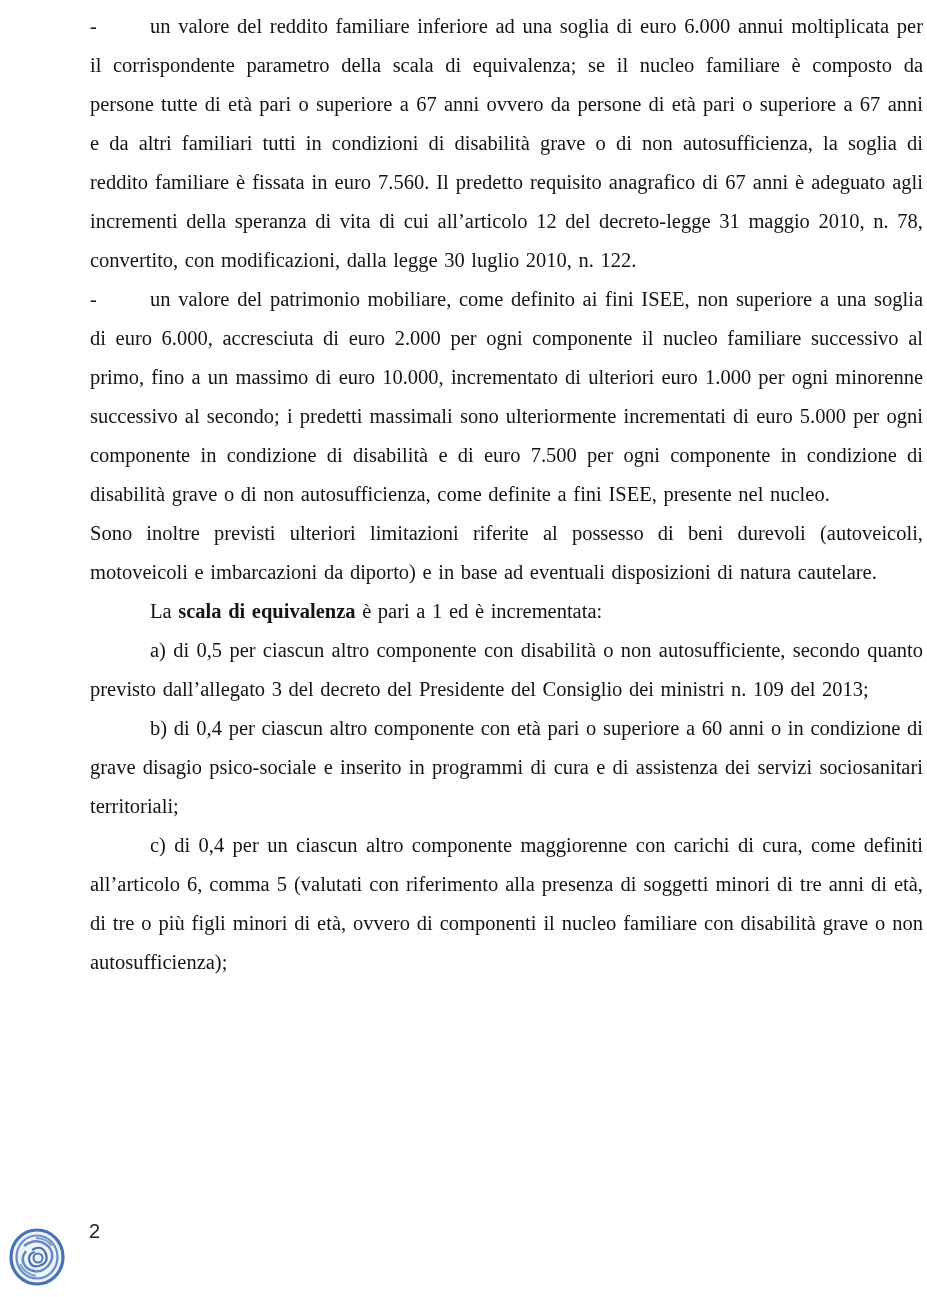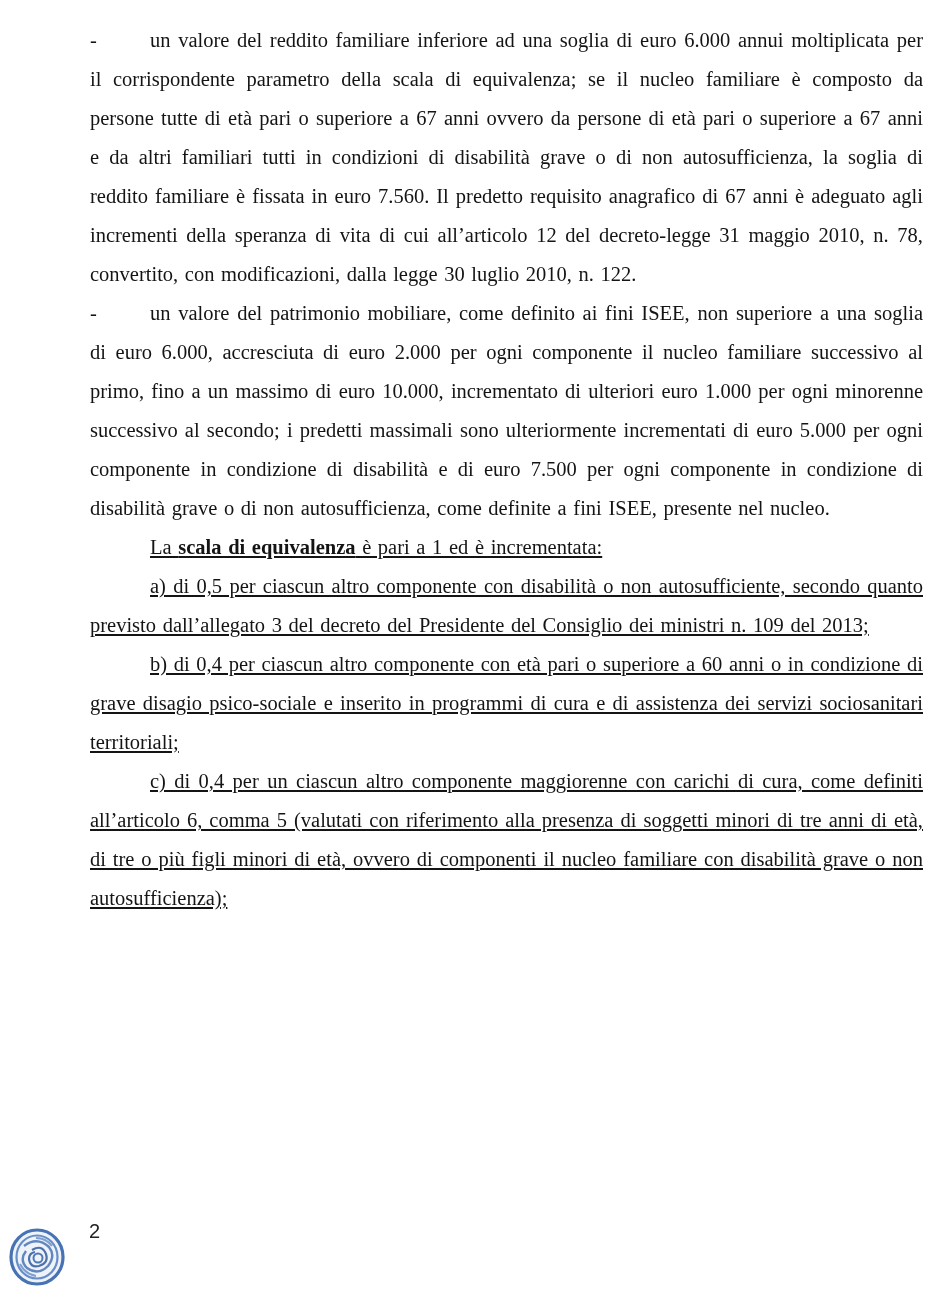--- a/index.html
+++ b/index.html
@@ -11,35 +11,34 @@
   body {
     width: 927px;
     height: 1297px;
     position: relative;
     font-family: "Liberation Serif", serif;
     color: #141414;
     overflow: hidden;
   }
   .page-text {
     position: absolute;
-    top: 21px;
+    top: 7px;
     left: 90px;
     width: 833px;
   }
   p.para {
     margin: 0;
     padding: 0;
     text-align: justify;
     font-size: 20.5px;
     line-height: 39px;
     word-spacing: 1.5px;
   }
   p.para.indent {
     text-indent: 60px;
-    text-decoration: underline;
   }
   .bullet-marker {
     display: inline-block;
     width: 60px;
     text-indent: 0;
   }
   .bold { font-weight: bold; }
   .footer {
     position: absolute;
     left: 0;
@@ -66,20 +65,21 @@
 </head>
 <body>
 
 <div class="page-text">
 
   <p class="para"><span class="bullet-marker">-</span><span>un valore del reddito familiare inferiore ad una soglia di euro 6.000 annui moltiplicata per il corrispondente parametro della scala di equivalenza; se il nucleo familiare è composto da persone tutte di età pari o superiore a 67 anni ovvero da persone di età pari o superiore a 67 anni e da altri familiari tutti in condizioni di disabilità grave o di non autosufficienza, la soglia di reddito familiare è fissata in euro 7.560. Il predetto requisito anagrafico di 67 anni è adeguato agli incrementi della speranza di vita di cui all’articolo 12 del decreto-legge 31 maggio 2010, n. 78, convertito, con modificazioni, dalla legge 30 luglio 2010, n. 122.</span></p>
 
 
   <p class="para"><span class="bullet-marker">-</span><span>un valore del patrimonio mobiliare, come definito ai fini ISEE, non superiore a una soglia di euro 6.000, accresciuta di euro 2.000 per ogni componente il nucleo familiare successivo al primo, fino a un massimo di euro 10.000, incrementato di ulteriori euro 1.000 per ogni minorenne successivo al secondo; i predetti massimali sono ulteriormente incrementati di euro 5.000 per ogni componente in condizione di disabilità e di euro 7.500 per ogni componente in condizione di disabilità grave o di non autosufficienza, come definite a fini ISEE, presente nel nucleo.</span></p>
 
+  <p class="para">Sono inoltre previsti ulteriori limitazioni riferite al possesso di beni durevoli (autoveicoli, motoveicoli e imbarcazioni da diporto) e in base ad eventuali disposizioni di natura cautelare.</p>
 
   <p class="para indent"><span>La </span><span class="bold">scala di equivalenza</span><span> è pari a 1 ed è incrementata:</span></p>
 
   <p class="para indent">a) di 0,5 per ciascun altro componente con disabilità o non autosufficiente, secondo quanto previsto dall’allegato 3 del decreto del Presidente del Consiglio dei ministri n. 109 del 2013;</p>
 
   <p class="para indent">b) di 0,4 per ciascun altro componente con età pari o superiore a 60 anni o in condizione di grave disagio psico-sociale e inserito in programmi di cura e di assistenza dei servizi sociosanitari territoriali;</p>
 
   <p class="para indent">c) di 0,4 per un ciascun altro componente maggiorenne con carichi di cura, come definiti all’articolo 6, comma 5 (valutati con riferimento alla presenza di soggetti minori di tre anni di età, di tre o più figli minori di età, ovvero di componenti il nucleo familiare con disabilità grave o non autosufficienza);</p>
 
 

